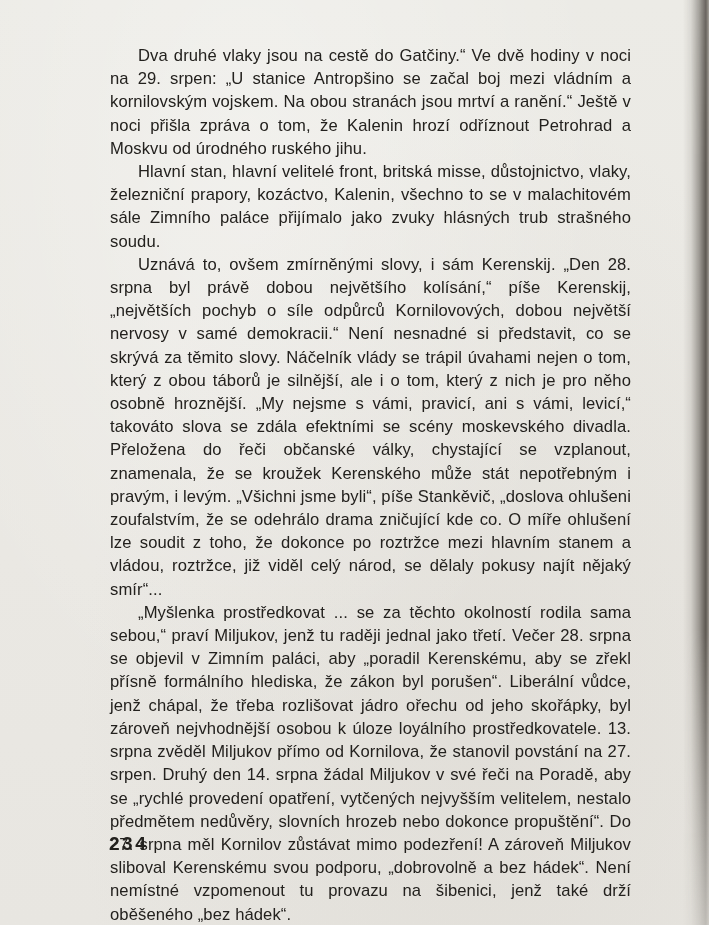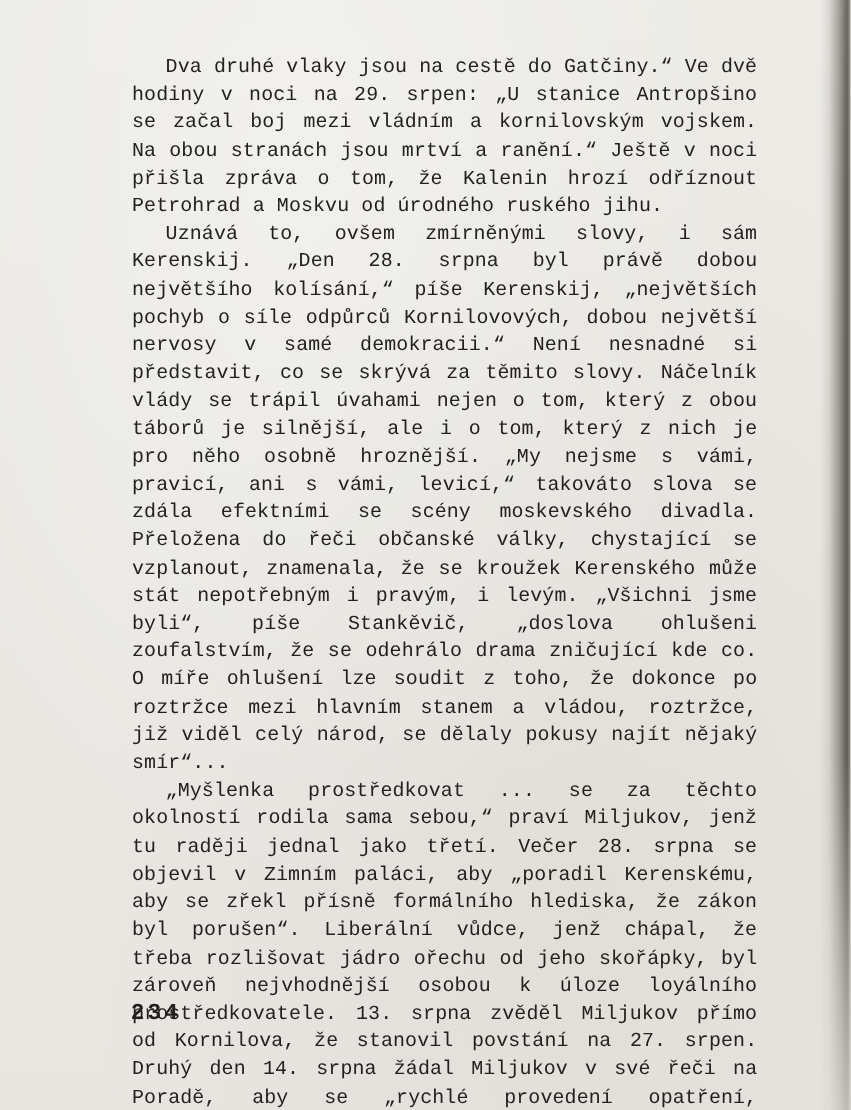--- a/index.html
+++ b/index.html
@@ -10,21 +10,21 @@
   .page {
     position: relative;
     width: 709px;
     height: 925px;
     margin: 0 auto;
     overflow: hidden;
     background:
       radial-gradient(ellipse at 35% 15%, rgba(255,255,255,0.30), rgba(255,255,255,0) 55%),
       radial-gradient(ellipse at 70% 80%, rgba(210,206,198,0.35), rgba(210,206,198,0) 60%),
       linear-gradient(to bottom, #ecebe6 0%, #eae8e3 60%, #e8e6e1 100%);
-    font-family: Liberation Mono, monospace;
+    font-family: Liberation Sans, sans-serif;
     color: #23211e;
   }
   .text-block {
     position: absolute;
     left: 110px;
     top: 44px;
     width: 521px;
     font-size: 16.6px;
     line-height: 23.2px;
     text-align: justify;
@@ -65,18 +65,19 @@
       rgba(0,0,0,0.92) 0%, #000 18%, #000 68%,
       rgba(0,0,0,0.5) 90%, rgba(0,0,0,0.28) 100%);
   }
 </style>
 </head>
 <body>
 
 <div class="page">
   <div class="text-block">
     <p>Dva druhé vlaky jsou na cestě do Gatčiny.“ Ve dvě hodiny v noci na 29. srpen: „U stanice Antropšino se začal boj mezi vládním a kornilovským vojskem. Na obou stranách jsou mrtví a ranění.“ Ještě v noci přišla zpráva o tom, že Kalenin hrozí odříznout Petrohrad a Moskvu od úrodného ruského jihu.</p>
+    <p>Hlavní stan, hlavní velitelé front, britská misse, důstojnictvo, vlaky, železniční prapory, kozáctvo, Kalenin, všechno to se v malachitovém sále Zimního paláce přijímalo jako zvuky hlásných trub strašného soudu.</p>
     <p>Uznává to, ovšem zmírněnými slovy, i sám Kerenskij. „Den 28. srpna byl právě dobou největšího kolísání,“ píše Kerenskij, „největších pochyb o síle odpůrců Kornilovových, dobou největší nervosy v samé demokracii.“ Není nesnadné si představit, co se skrývá za těmito slovy. Náčelník vlády se trápil úvahami nejen o tom, který z obou táborů je silnější, ale i o tom, který z nich je pro něho osobně hroznější. „My nejsme s vámi, pravicí, ani s vámi, levicí,“ takováto slova se zdála efektními se scény moskevského divadla. Přeložena do řeči občanské války, chystající se vzplanout, znamenala, že se kroužek Kerenského může stát nepotřebným i pravým, i levým. „Všichni jsme byli“, píše Stankěvič, „doslova ohlušeni zoufalstvím, že se odehrálo drama zničující kde co. O míře ohlušení lze soudit z toho, že dokonce po roztržce mezi hlavním stanem a vládou, roztržce, již viděl celý národ, se dělaly pokusy najít nějaký smír“...</p>
     <p>„Myšlenka prostředkovat ... se za těchto okolností rodila sama sebou,“ praví Miljukov, jenž tu raději jednal jako třetí. Večer 28. srpna se objevil v Zimním paláci, aby „poradil Kerenskému, aby se zřekl přísně formálního hlediska, že zákon byl porušen“. Liberální vůdce, jenž chápal, že třeba rozlišovat jádro ořechu od jeho skořápky, byl zároveň nejvhodnější osobou k úloze loyálního prostředkovatele. 13. srpna zvěděl Miljukov přímo od Kornilova, že stanovil povstání na 27. srpen. Druhý den 14. srpna žádal Miljukov v své řeči na Poradě, aby se „rychlé provedení opatření, vytčených nejvyšším velitelem, nestalo předmětem nedůvěry, slovních hrozeb nebo dokonce propuštění“. Do 27. srpna měl Kornilov zůstávat mimo podezření! A zároveň Miljukov sliboval Kerenskému svou podporu, „dobrovolně a bez hádek“. Není nemístné vzpomenout tu provazu na šibenici, jenž také drží oběšeného „bez hádek“.</p>
   </div>
   <div class="page-number">234</div>
   <div class="gutter-shadow"></div>
 </div>
 
 </body></html>

